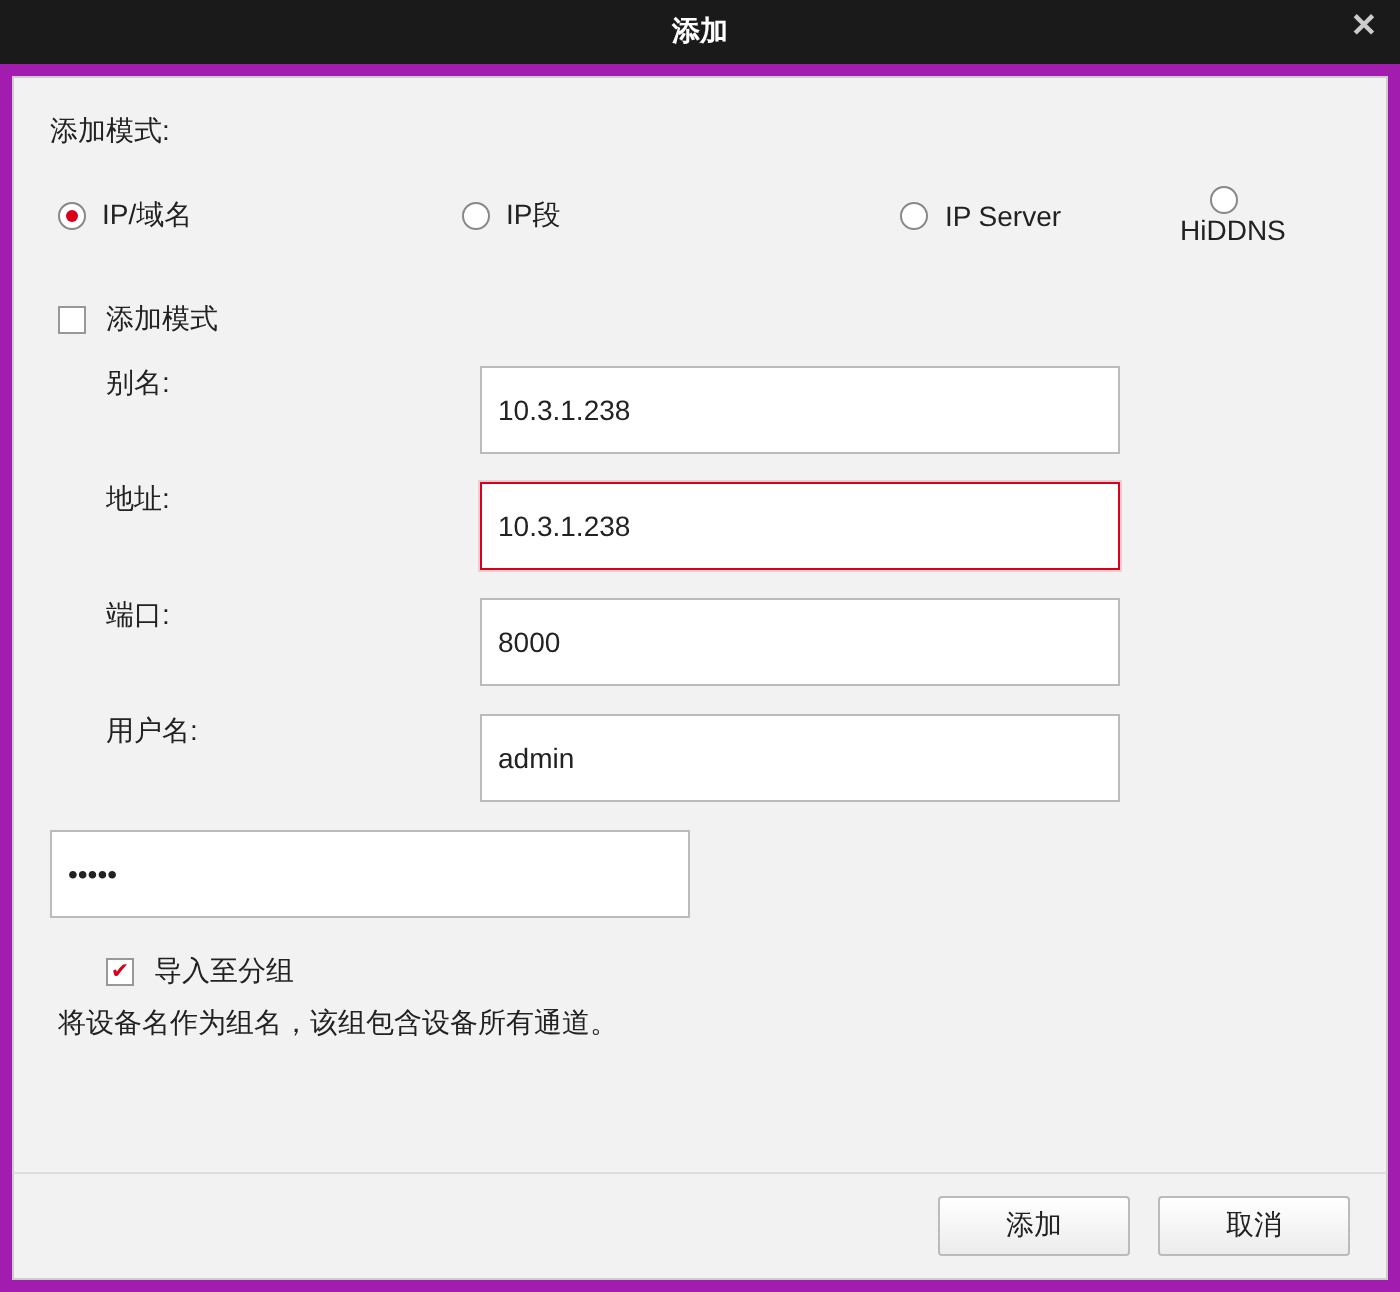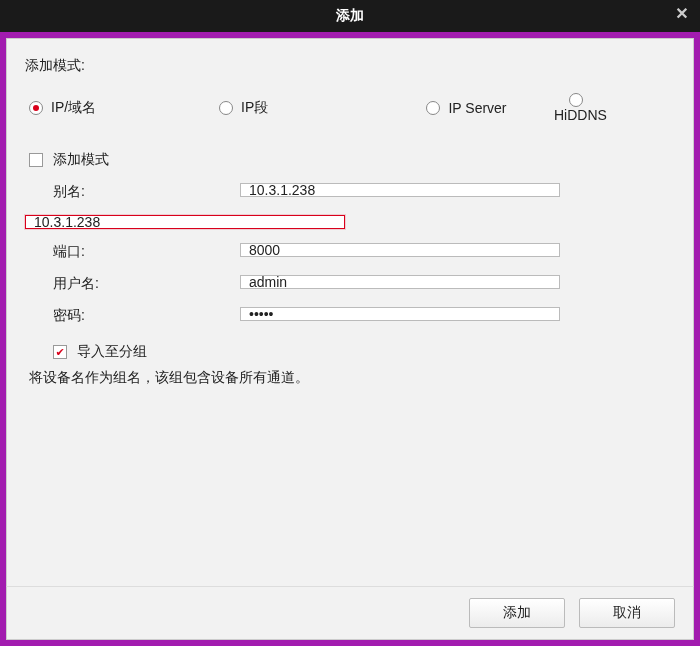--- a/index.html
+++ b/index.html
@@ -50,21 +50,21 @@
       border-bottom: none;
       overflow: hidden;
     }
     .mode-label {
       font-size: 14px;
       color: #222;
       margin-bottom: 18px;
     }
     .radio-row {
       display: flex;
-      gap: 0;
+      gap: 12px;
       margin-bottom: 28px;
       padding-left: 4px;
     }
     .radio-item {
       display: flex;
       align-items: center;
       font-size: 14px;
       color: #222;
       cursor: pointer;
     }
@@ -122,21 +122,21 @@
       margin-bottom: 14px;
     }
     .form-label {
       width: 215px;
       font-size: 14px;
       color: #222;
       padding-left: 28px;
     }
     .form-input {
       width: 320px;
-      height: 14px;
+      height: 44px;
       border: 1px solid #bbb;
       background: #fff;
       font-size: 14px;
       padding: 0 8px;
       color: #222;
       outline: none;
     }
     .form-input.highlight {
       border: 1px solid #d9001b;
       box-shadow: 0 0 0 1px rgba(217,0,27,0.15);
@@ -212,35 +212,35 @@
       <span class="checkbox"></span>
       <span class="check-label">添加模式</span>
     </div>
 
     <div class="form-row">
       <div class="form-label">别名:</div>
       <input class="form-input" value="10.3.1.238" style="">
     </div>
 
     <div class="form-row">
+      <div class="form-label">地址:</div>
       <input class="form-input highlight" value="10.3.1.238" style="">
     </div>
 
     <div class="form-row">
       <div class="form-label">端口:</div>
       <input class="form-input" value="8000" style="">
     </div>
 
     <div class="form-row">
       <div class="form-label">用户名:</div>
       <input class="form-input" value="admin" style="">
     </div>
 
     <div class="form-row">
-      <div class="form-label">密码:</div>
       <input class="form-input" value="•••••" style="">
     </div>
 
     <div class="import-row">
       <span class="checkbox checked"></span>
       <span class="check-label">导入至分组</span>
     </div>
 
     <div class="hint">将设备名作为组名，该组包含设备所有通道。</div>
   </div>

